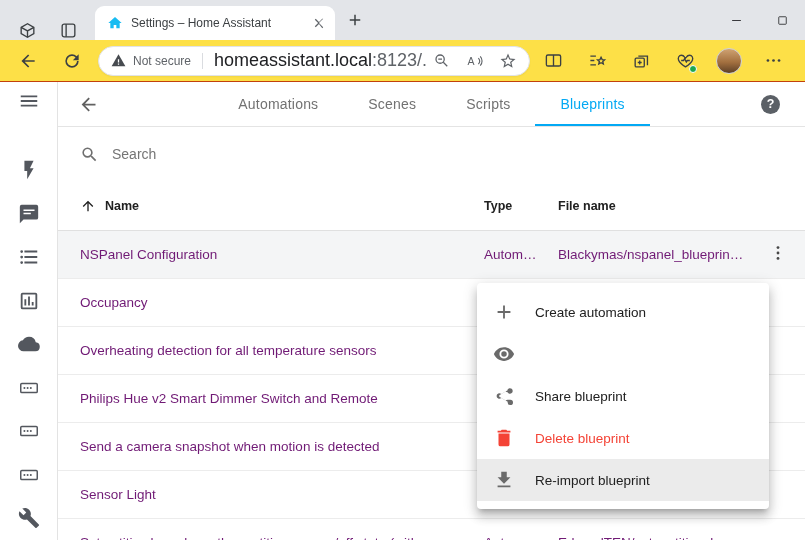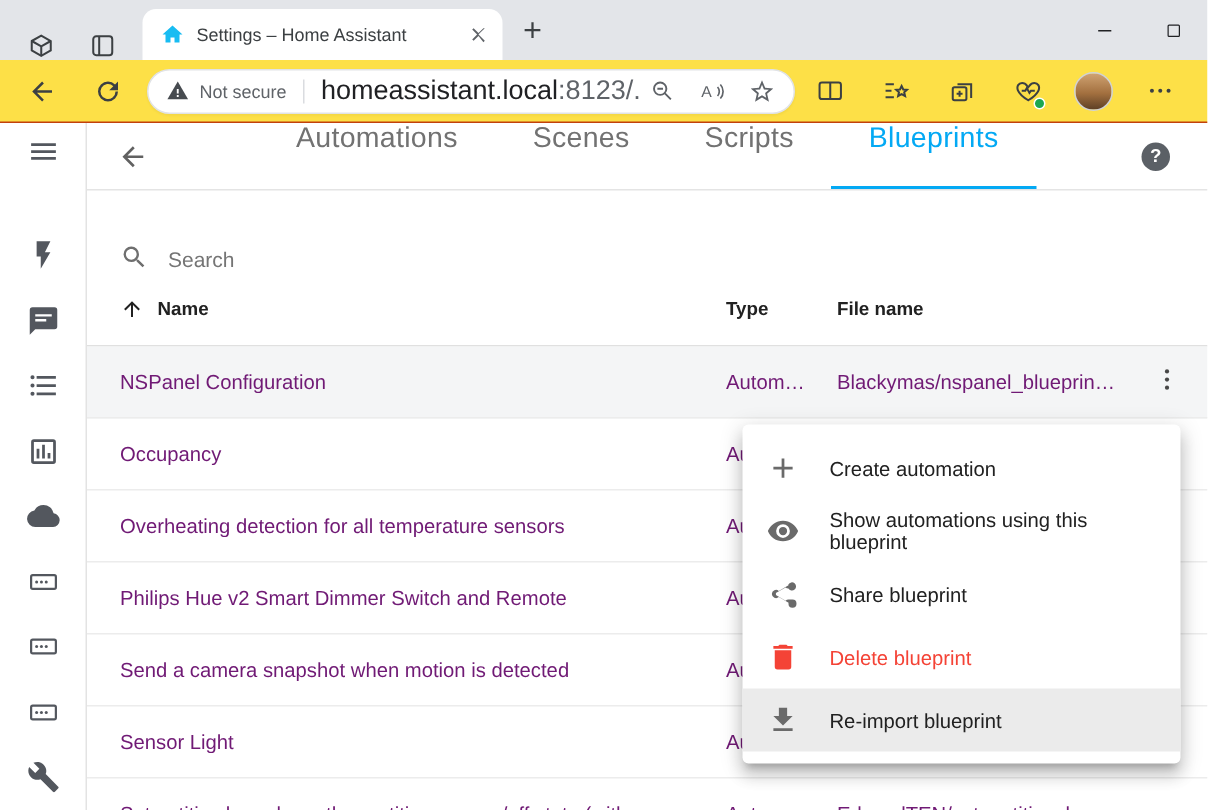--- a/index.html
+++ b/index.html
@@ -48,27 +48,27 @@
   .sidebar { width:58px; flex:none; border-right:1px solid #e3e3e3; display:flex; flex-direction:column; align-items:center; }
   .hamburger-wrap { height:45px; display:flex; align-items:center; }
   .side-item { height:43.5px; display:flex; align-items:center; justify-content:center; width:100%; color:#53575e; }
   .side-item svg, .hamburger-wrap svg { width:22px; height:22px; }
   .side-list { padding-top:28px; width:100%; }
 
   .content { flex:1; display:flex; flex-direction:column; min-width:0; }
   .app-header { height:45px; flex:none; border-bottom:1px solid #e4e4e4; display:flex; align-items:center; position:relative; }
   .app-back { position:absolute; left:20px; width:21px; height:21px; color:#616161; }
   .ha-tabs { flex:1; display:flex; justify-content:center; height:100%; }
-  .ha-tab { padding:0 25px; display:flex; align-items:flex-start; font-size:19px; color:#727272; position:relative; letter-spacing:.2px; }
+  .ha-tab { padding:0 25px; display:flex; align-items:center; font-size:14px; color:#727272; position:relative; letter-spacing:.2px; }
   .ha-tab.active { color:#03a9f4; }
   .ha-tab.active::after { content:""; position:absolute; left:0; right:0; bottom:0; height:2px; background:#03a9f4; }
   .help-btn { position:absolute; right:25px; width:19px; height:19px; border-radius:50%; background:#5b6066;
     color:#fff; font-size:12.5px; font-weight:bold; display:flex; align-items:center; justify-content:center; }
 
-  .search-row { height:54px; flex:none; display:flex; align-items:flex-end; padding:0 22px; gap:13px; }
+  .search-row { height:54px; flex:none; display:flex; align-items:center; padding:0 22px; gap:13px; }
   .search-row svg { width:19px; height:19px; color:#6f6f6f; flex:none; }
   .search-input { border:none; outline:none; font-size:14px; color:#212121; flex:1;
     font-family:"Liberation Sans",sans-serif; background:transparent; }
   .search-input::placeholder { color:#757575; }
 
   .thead { height:50px; flex:none; display:flex; align-items:center; border-bottom:1px solid #e0e0e0;
     font-size:12.5px; font-weight:bold; color:#212121; padding-left:22px; }
   .c-name { width:404px; display:flex; align-items:center; gap:9px; }
   .c-name svg { width:16px; height:16px; color:#212121; }
   .c-type { width:74px; }
@@ -76,21 +76,21 @@
   .c-kebab { width:50px; flex:none; display:flex; justify-content:center; }
 
   .trow { height:48px; flex:none; display:flex; align-items:center; border-bottom:1px solid #ececec;
     font-size:13.5px; color:#701a75; padding-left:22px; }
   .trow.hovered { background:#f4f5f6; }
   .cell { white-space:nowrap; overflow:hidden; }
   .kebab-btn { width:24px; height:24px; color:#474747; }
   .kebab-btn svg { width:20px; height:20px; }
 
   
-  .ctx-menu { position:absolute; left:495px; top:283px; width:292px; background:#fff; border-radius:4px;
+  .ctx-menu { position:absolute; left:477px; top:283px; width:292px; background:#fff; border-radius:4px;
     padding:8px 0; z-index:20;
     box-shadow:0 5px 5px -3px rgba(0,0,0,.2),0 8px 10px 1px rgba(0,0,0,.14),0 3px 14px 2px rgba(0,0,0,.12); }
   .ctx-item { height:42px; display:flex; align-items:center; gap:20px; padding:0 16px; font-size:13.5px; color:#212121; }
   .ctx-item svg { width:22px; height:22px; color:#6a6a6a; flex:none; }
   .ctx-item.hovered { background:#ebebeb; }
   .ctx-item.danger { color:#f44336; }
   .ctx-item.danger svg { color:#f44336; }
 </style>
 </head>
 <body>
@@ -394,21 +394,20 @@
   <div class="ctx-item">
     <svg viewBox="0 0 24 24" fill="currentColor">
         <path d="M19 13h-6v6h-2v-6H5v-2h6V5h2v6h6z"></path>
       </svg>
     <span>Create automation</span>
   </div>
   <div class="ctx-item">
     <svg viewBox="0 0 24 24" fill="currentColor">
         <path d="M12 9a3 3 0 100 6 3 3 0 000-6m0 8a5 5 0 110-10 5 5 0 010 10m0-12.5C7 4.5 2.73 7.61 1 12c1.73 4.39 6 7.5 11 7.5s9.27-3.11 11-7.5c-1.73-4.39-6-7.5-11-7.5z"></path>
       </svg>
-    <span>Show automations using this blueprint</span>
   </div>
   <div class="ctx-item">
     <svg viewBox="0 0 24 24" fill="currentColor">
         <path d="M18 16.08c-.76 0-1.44.3-1.96.77L8.91 12.7c.05-.23.09-.46.09-.7s-.04-.47-.09-.7l7.05-4.11c.54.5 1.25.81 2.04.81a3 3 0 100-3 3 3 0 00.09.7L11.04 9.81A2.99 2.99 0 006 12a3 3 0 005.04 2.19l7.12 4.15c-.05.21-.08.43-.08.66a2.92 2.92 0 102.92-2.92z" transform="translate(-2.1,0)"></path>
       </svg>
     <span>Share blueprint</span>
   </div>
   <div class="ctx-item danger">
     <svg viewBox="0 0 24 24" fill="currentColor">
         <path d="M19 4h-3.5l-1-1h-5l-1 1H5v2h14V4zM6 19a2 2 0 002 2h8a2 2 0 002-2V7H6v12z"></path>

